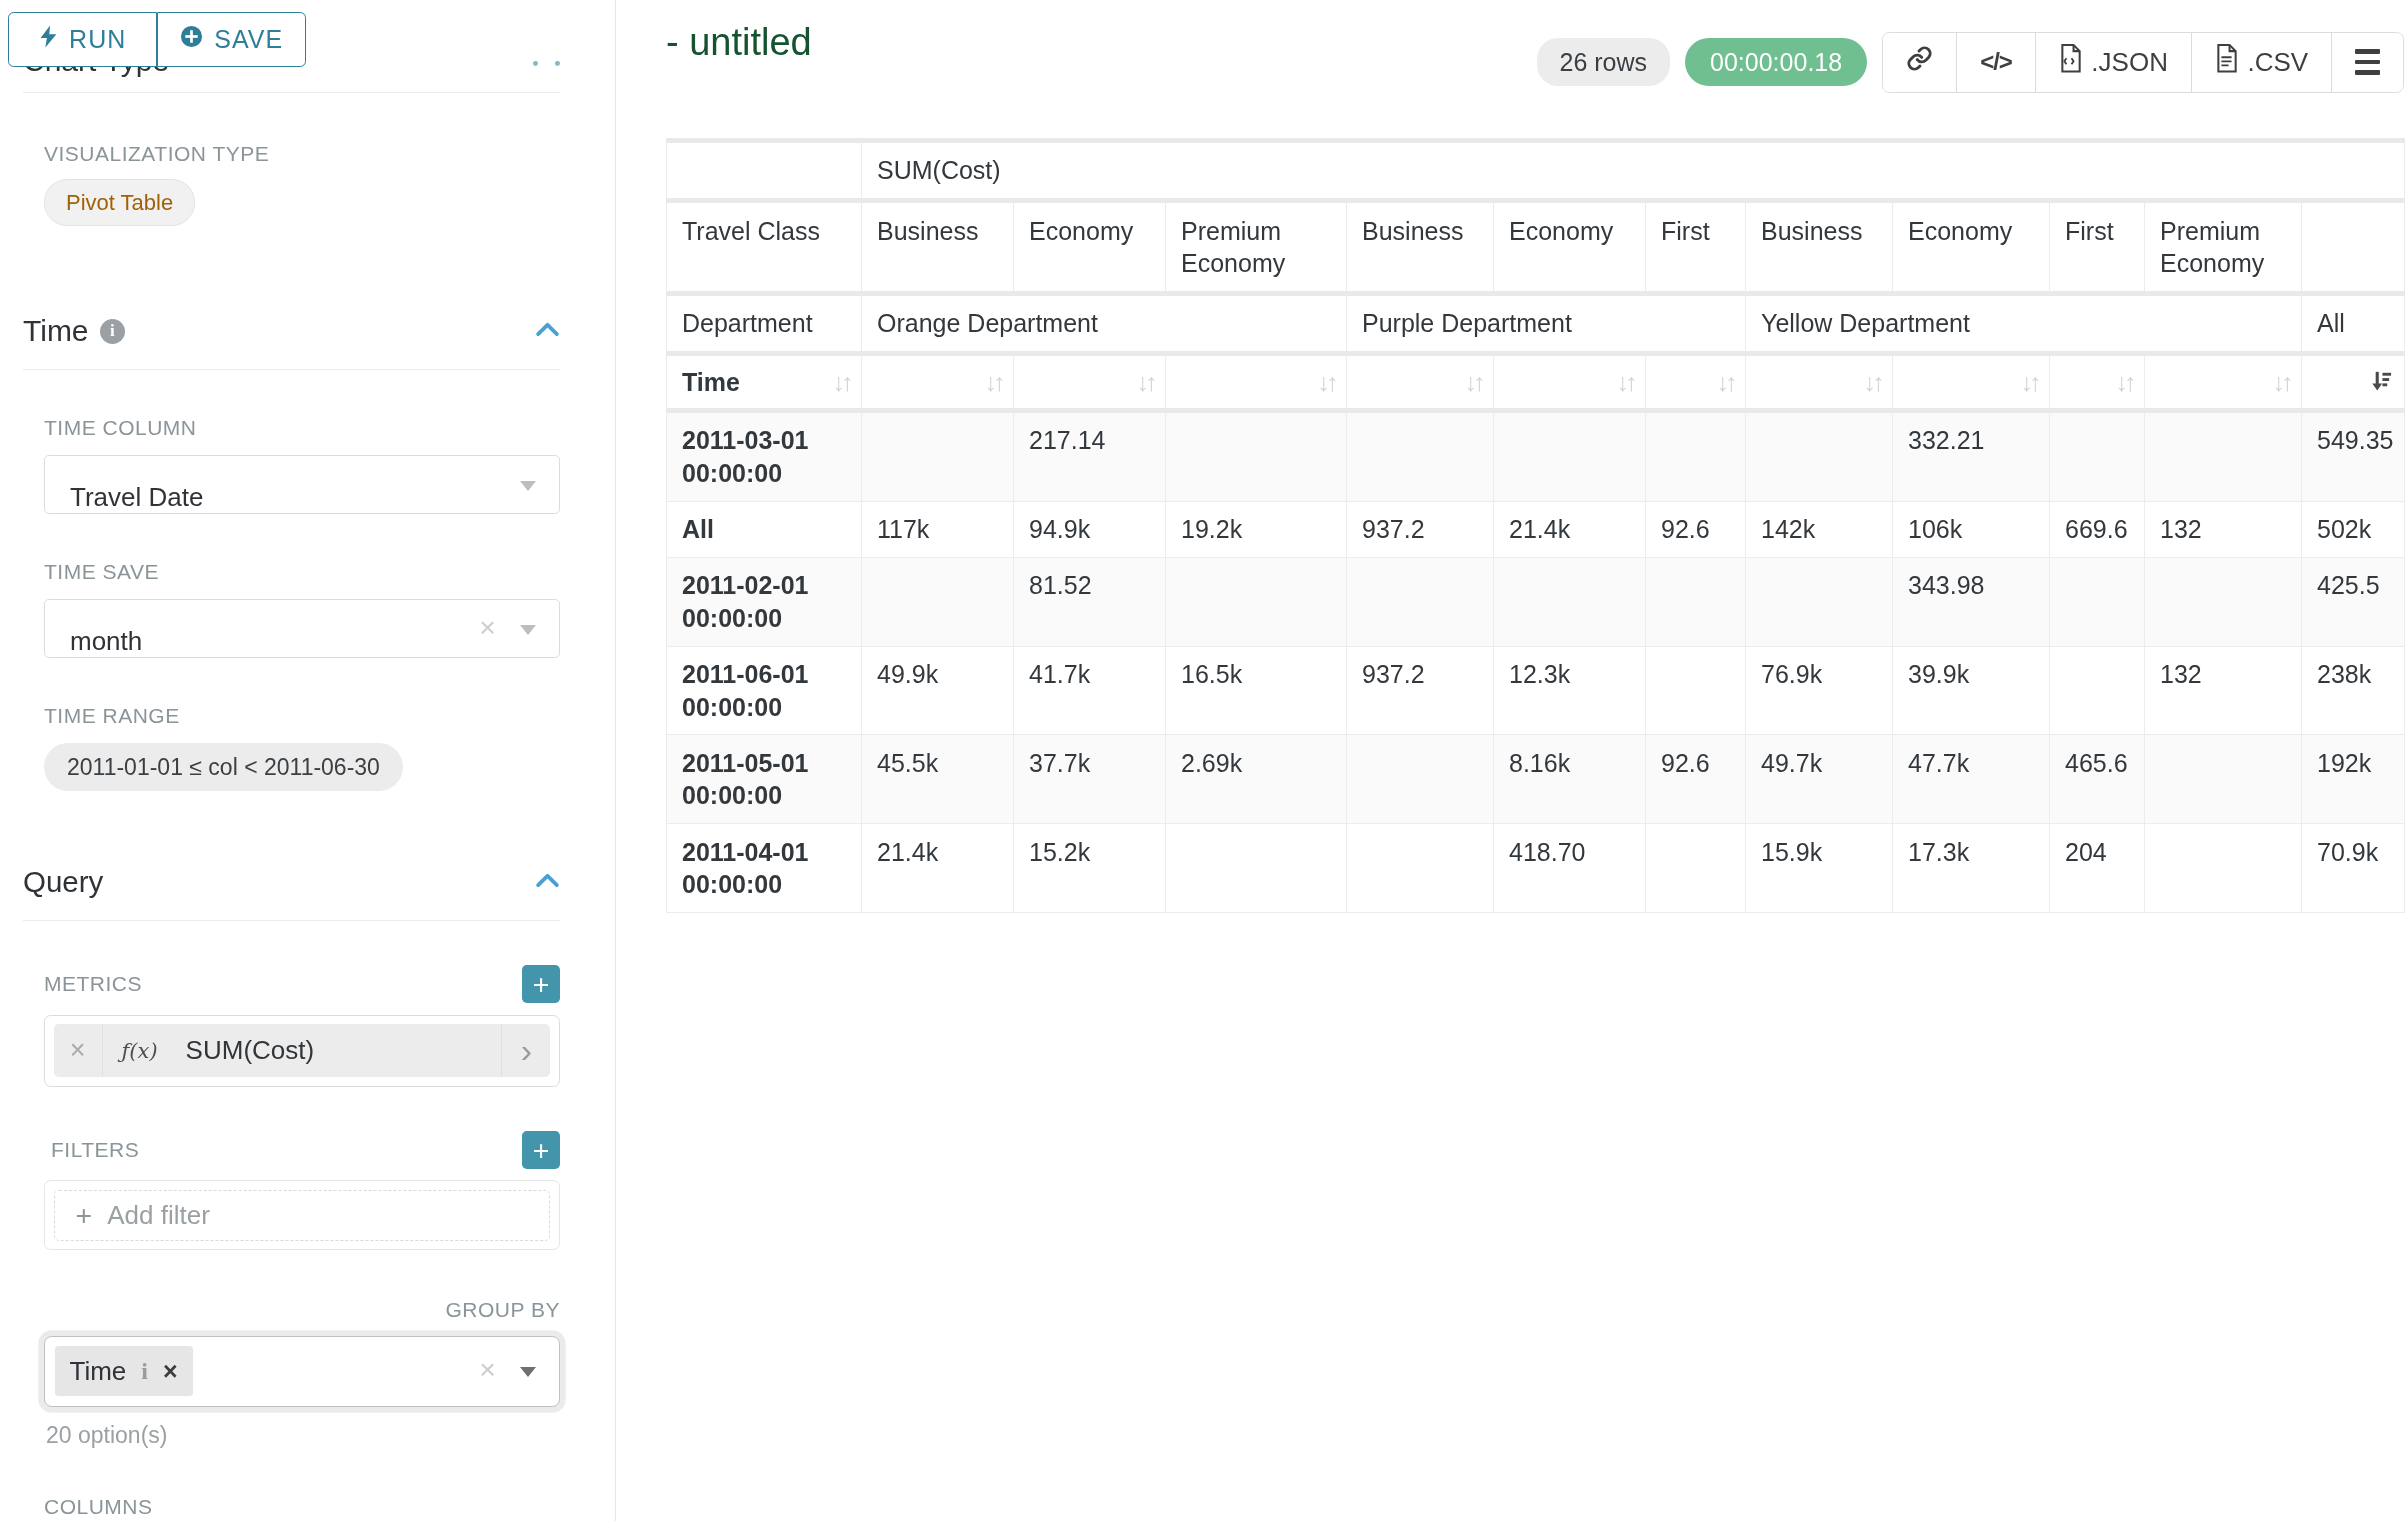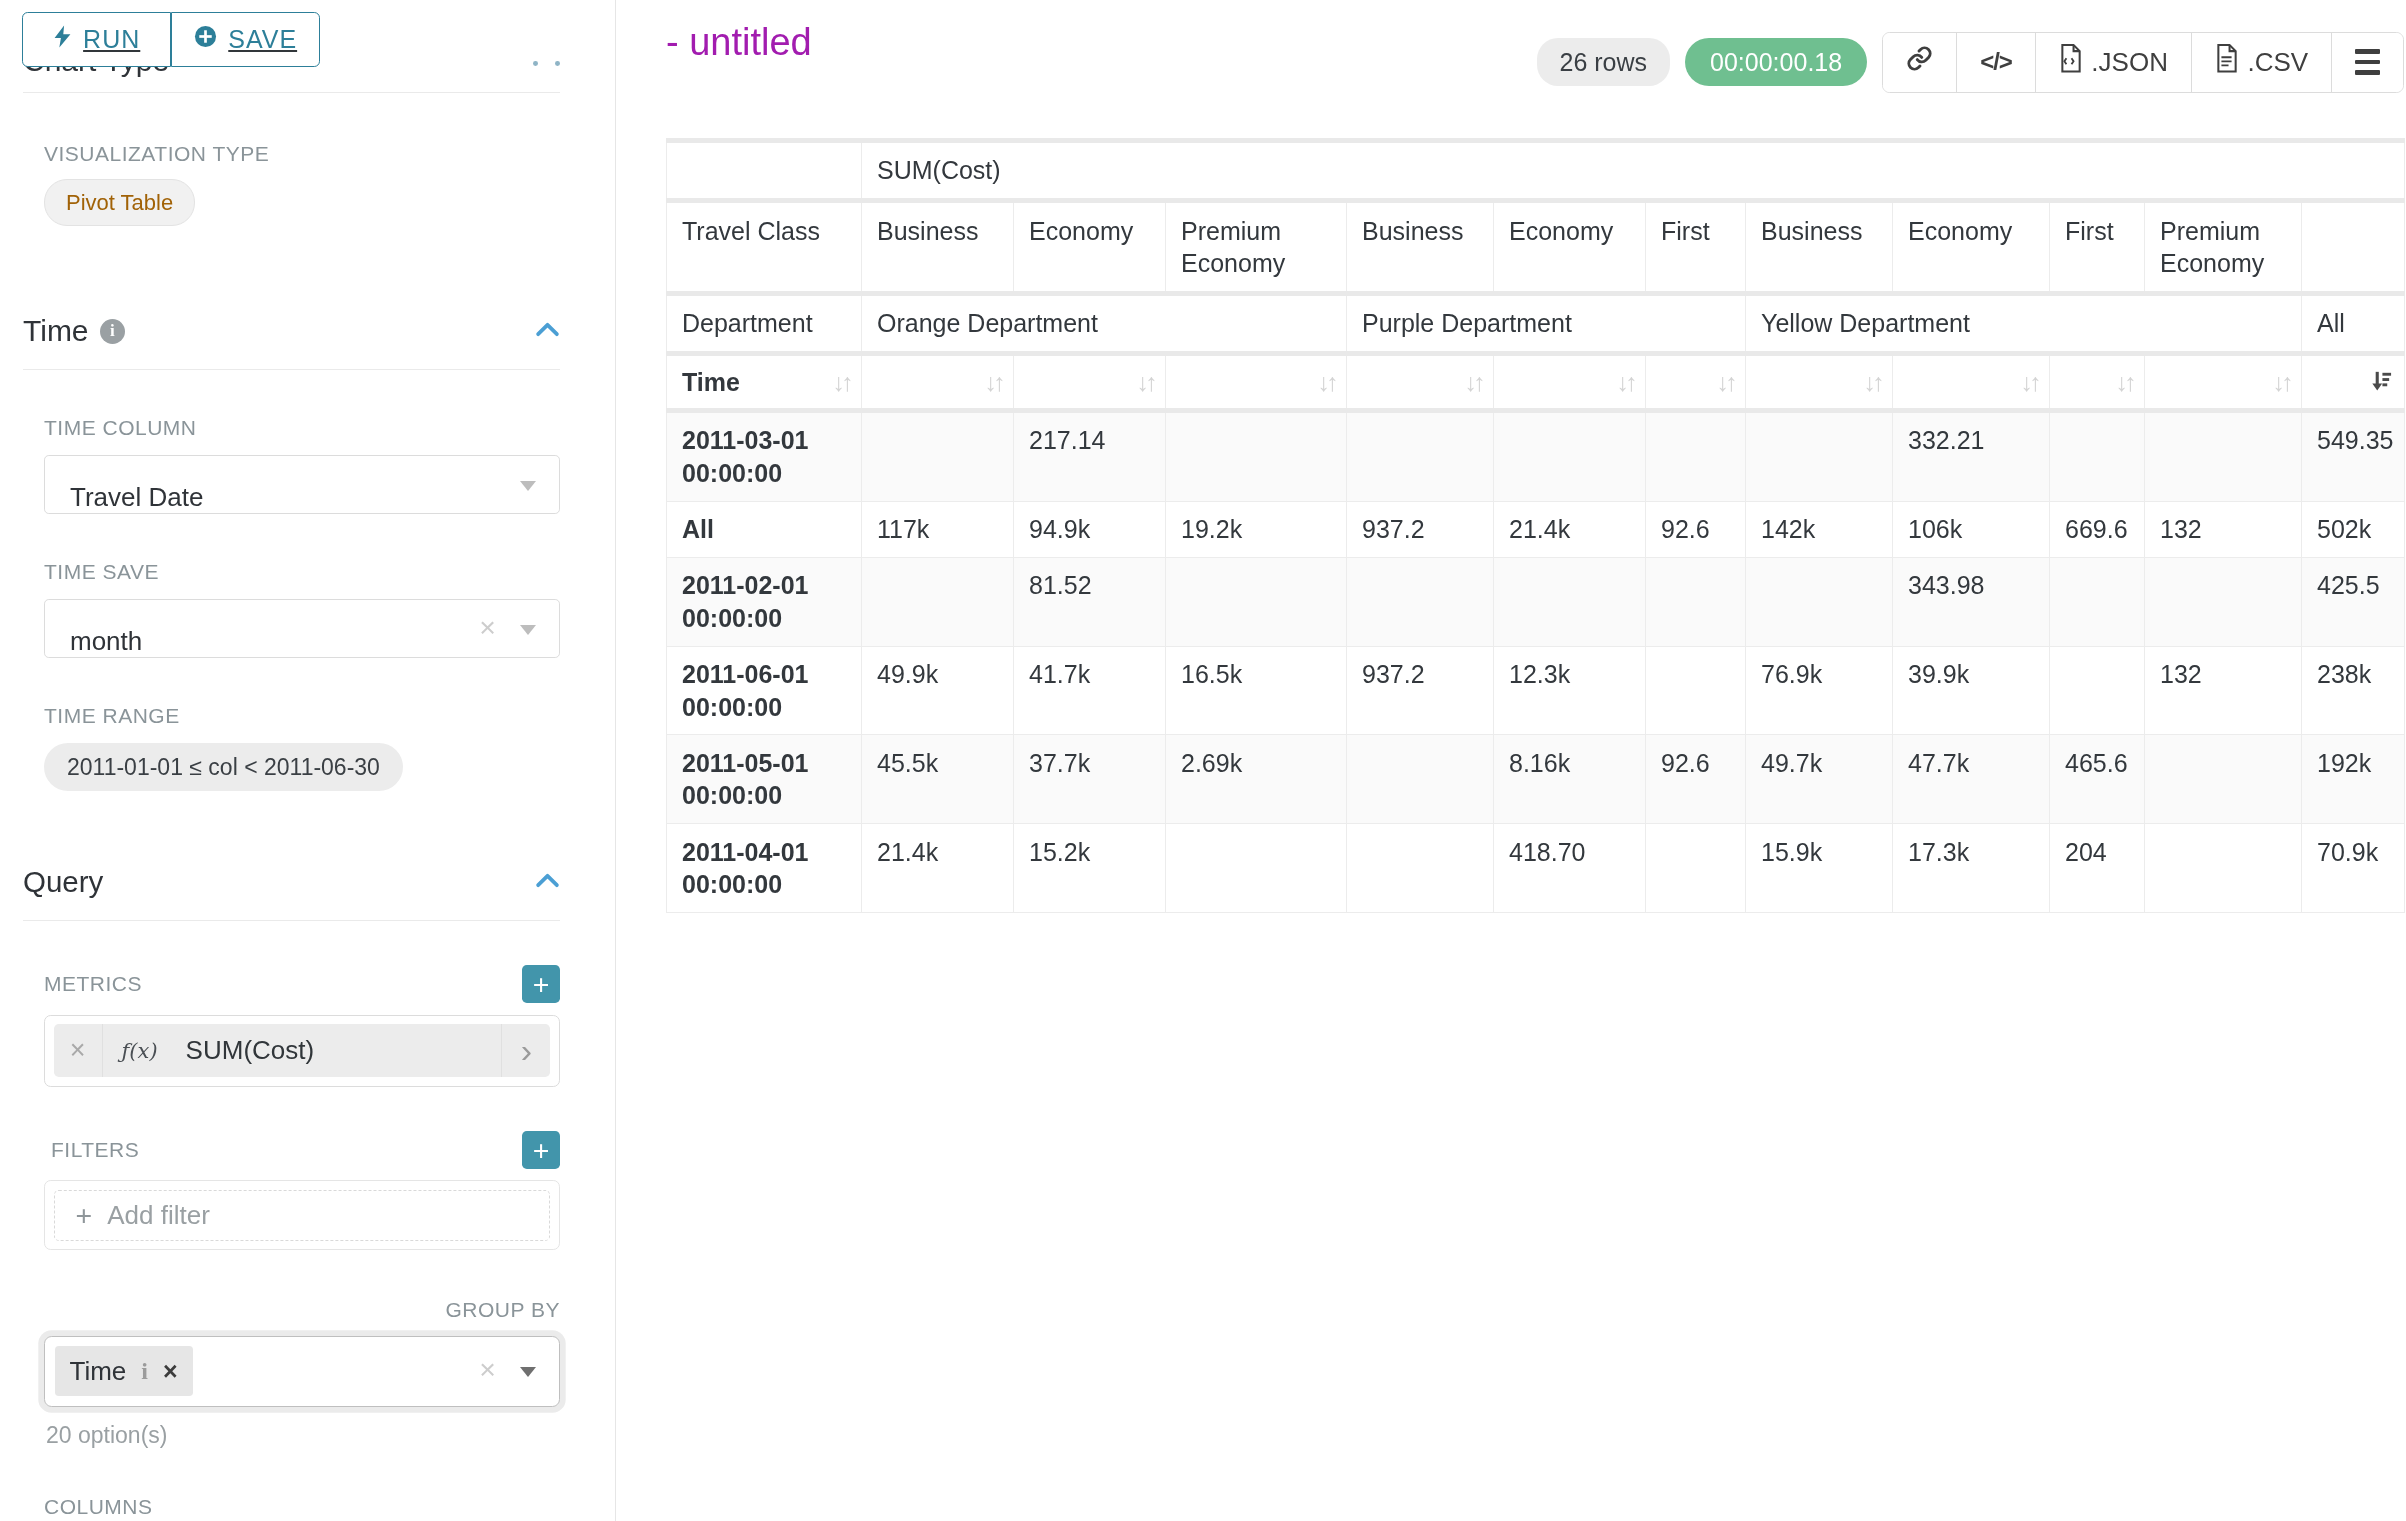--- a/index.html
+++ b/index.html
@@ -3,21 +3,21 @@
 <meta charset="utf-8">
 <style>
   * { margin:0; padding:0; box-sizing:border-box; }
   html,body { width:2406px; height:1522px; overflow:hidden; background:#fff;
     font-family:"Liberation Sans","DejaVu Sans",sans-serif; color:#31363a; }
 
   
   .sidebar { position:absolute; left:0; top:0; width:616px; height:1522px;
     background:#fff; border-right:1px solid #e6e6e6; }
   .chart-type-heading { position:absolute; top:44px; left:23px; font-size:30px; color:#2f3338; z-index:1; }
-  .btn-row { position:absolute; top:12.4px; left:22px; display:flex; z-index:3;text-decoration:underline; }
+  .btn-row { position:absolute; top:12.4px; left:8px; display:flex; z-index:3; }
   .btn { width:149px; height:55px; background:#fff; border:1.9px solid #2d7f99; display:flex;
     align-items:center; justify-content:center; gap:11.4px; color:#2d7f99; font-size:25px;
     letter-spacing:1px; cursor:pointer; }
   .btn.run { border-radius:5.7px 0 0 5.7px; border-right-width:1px; }
   .btn.save { border-radius:0 5.7px 5.7px 0; border-left-width:1px; }
   .handle-dots { position:absolute; top:61px; left:533px; z-index:1; display:flex; gap:17px; }
   .handle-dots i { width:4.8px; height:4.8px; border-radius:50%; background:#8fb4c6; }
 
   .flow { position:absolute; top:92px; left:0; right:0; padding:0 55px 0 23px; }
   .divider { border:none; border-top:1.9px solid #eaeaea; }
@@ -67,21 +67,21 @@
   .tag-select.focused { border:1.9px solid #bfbfbf; border-radius:7.6px; box-shadow:0 0 0 5.7px #ebebeb; }
   .tag { display:inline-flex; align-items:center; gap:15px; background:#e6e6e6; border-radius:3.8px;
     padding:9.5px 15px; font-size:26px; color:#2f3338; margin-right:13.3px; }
   .tag .i-icon { color:#9b9b9b; font-weight:bold; font-family:"Liberation Serif",serif; font-size:24px; }
   .tag .tag-x { font-weight:bold; color:#3c3c3c; font-size:25px; }
   .hint { margin:15px 0 0 23px; font-size:23px; color:#9aa0a3; }
 
   
   .main { position:absolute; left:617px; top:0; right:0; bottom:0; background:#fff; }
   .main-header { display:flex; align-items:flex-start; padding:21px 1.9px 0 49px; }
-  .chart-title { font-size:38px; color:#a21caf; font-weight:500; }
+  .chart-title { font-size:38px; color:#14532d; font-weight:500; }
   .header-right { margin-left:auto; display:flex; align-items:center; gap:15px; margin-top:10.5px; }
   .rows-badge { background:#ececec; border-radius:21px; padding:9.5px 23px; font-size:25px; color:#3a3f44; }
   .time-badge { background:#6fbf90; border-radius:25px; padding:9.5px 25px; font-size:25px; color:#fff; }
   .icon-group { display:flex; align-items:stretch; border:1px solid #dcdcdc; border-radius:7.6px;
     overflow:hidden; background:#fff; height:61px; }
   .icon-btn { display:flex; align-items:center; justify-content:center; gap:9.5px; padding:0 23px;
     border-right:1px solid #dcdcdc; font-size:26px; color:#3f3f3f; cursor:pointer; background:#fff; }
   .icon-btn:last-child { border-right:none; }
   .code-glyph { font-size:24px; font-weight:bold; color:#3f3f3f; letter-spacing:-1px; }
   .burger { display:flex; flex-direction:column; gap:5.7px; }

